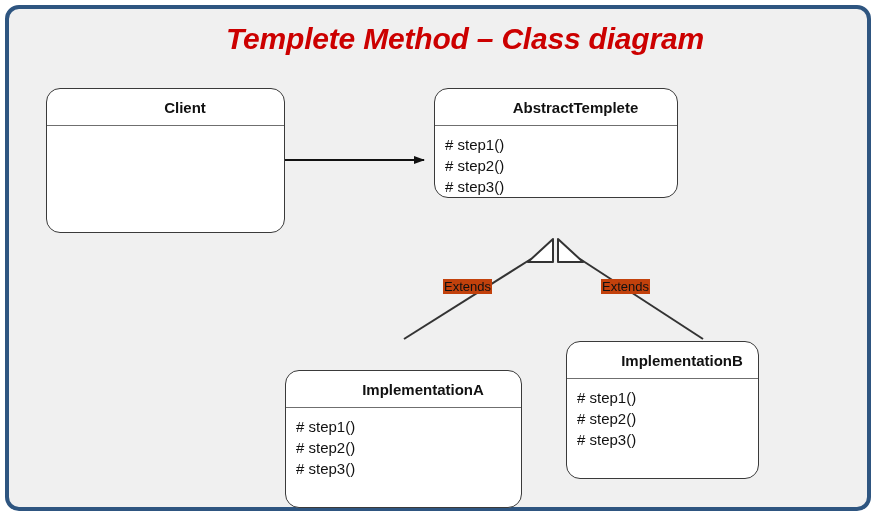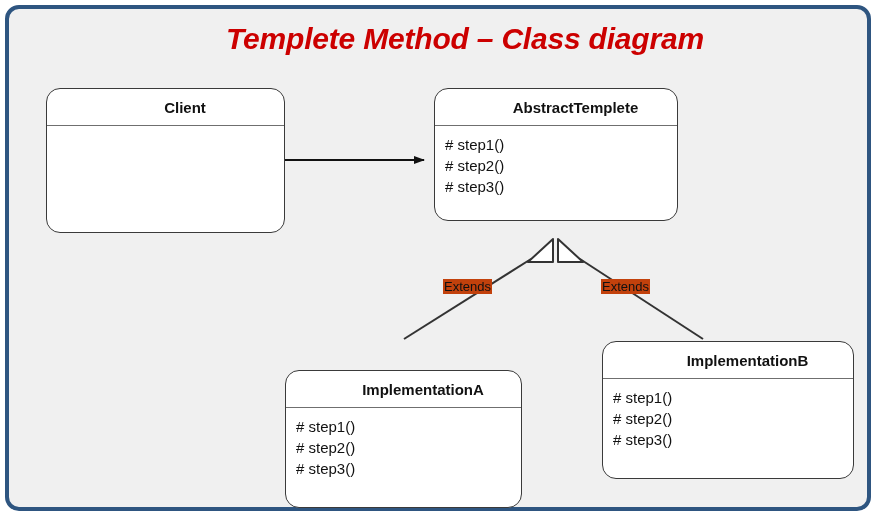--- a/index.html
+++ b/index.html
@@ -129,39 +129,39 @@
 
   <div class="edge-label" style="left:443px; top:279px;">Extends</div>
 
   <div class="edge-label" style="left:601px; top:279px;">Extends</div>
 
   <div class="uml-class" style="left:46px; top:88px; width:239px; height:145px;">
     <div class="uml-class-name">Client</div>
     <div class="uml-class-members"></div>
   </div>
 
-  <div class="uml-class" style="left:434px; top:88px; width:244px; height:133px;">
+  <div class="uml-class" style="left:434px; top:88px; width:244px; height:110px;">
     <div class="uml-class-name">AbstractTemplete</div>
     <div class="uml-class-members">
       <div class="uml-member"># step1()</div>
       <div class="uml-member"># step2()</div>
       <div class="uml-member"># step3()</div>
     </div>
   </div>
 
   <div class="uml-class" style="left:285px; top:341px; width:237px; height:138px;margin-top:29px;">
     <div class="uml-class-name">ImplementationA</div>
     <div class="uml-class-members">
       <div class="uml-member"># step1()</div>
       <div class="uml-member"># step2()</div>
       <div class="uml-member"># step3()</div>
     </div>
   </div>
 
-  <div class="uml-class" style="left:602px; top:341px; width:252px; height:138px;">
+  <div class="uml-class" style="left:566px; top:341px; width:193px; height:138px;">
     <div class="uml-class-name">ImplementationB</div>
     <div class="uml-class-members">
       <div class="uml-member"># step1()</div>
       <div class="uml-member"># step2()</div>
       <div class="uml-member"># step3()</div>
     </div>
   </div>
 
 </div>
 

